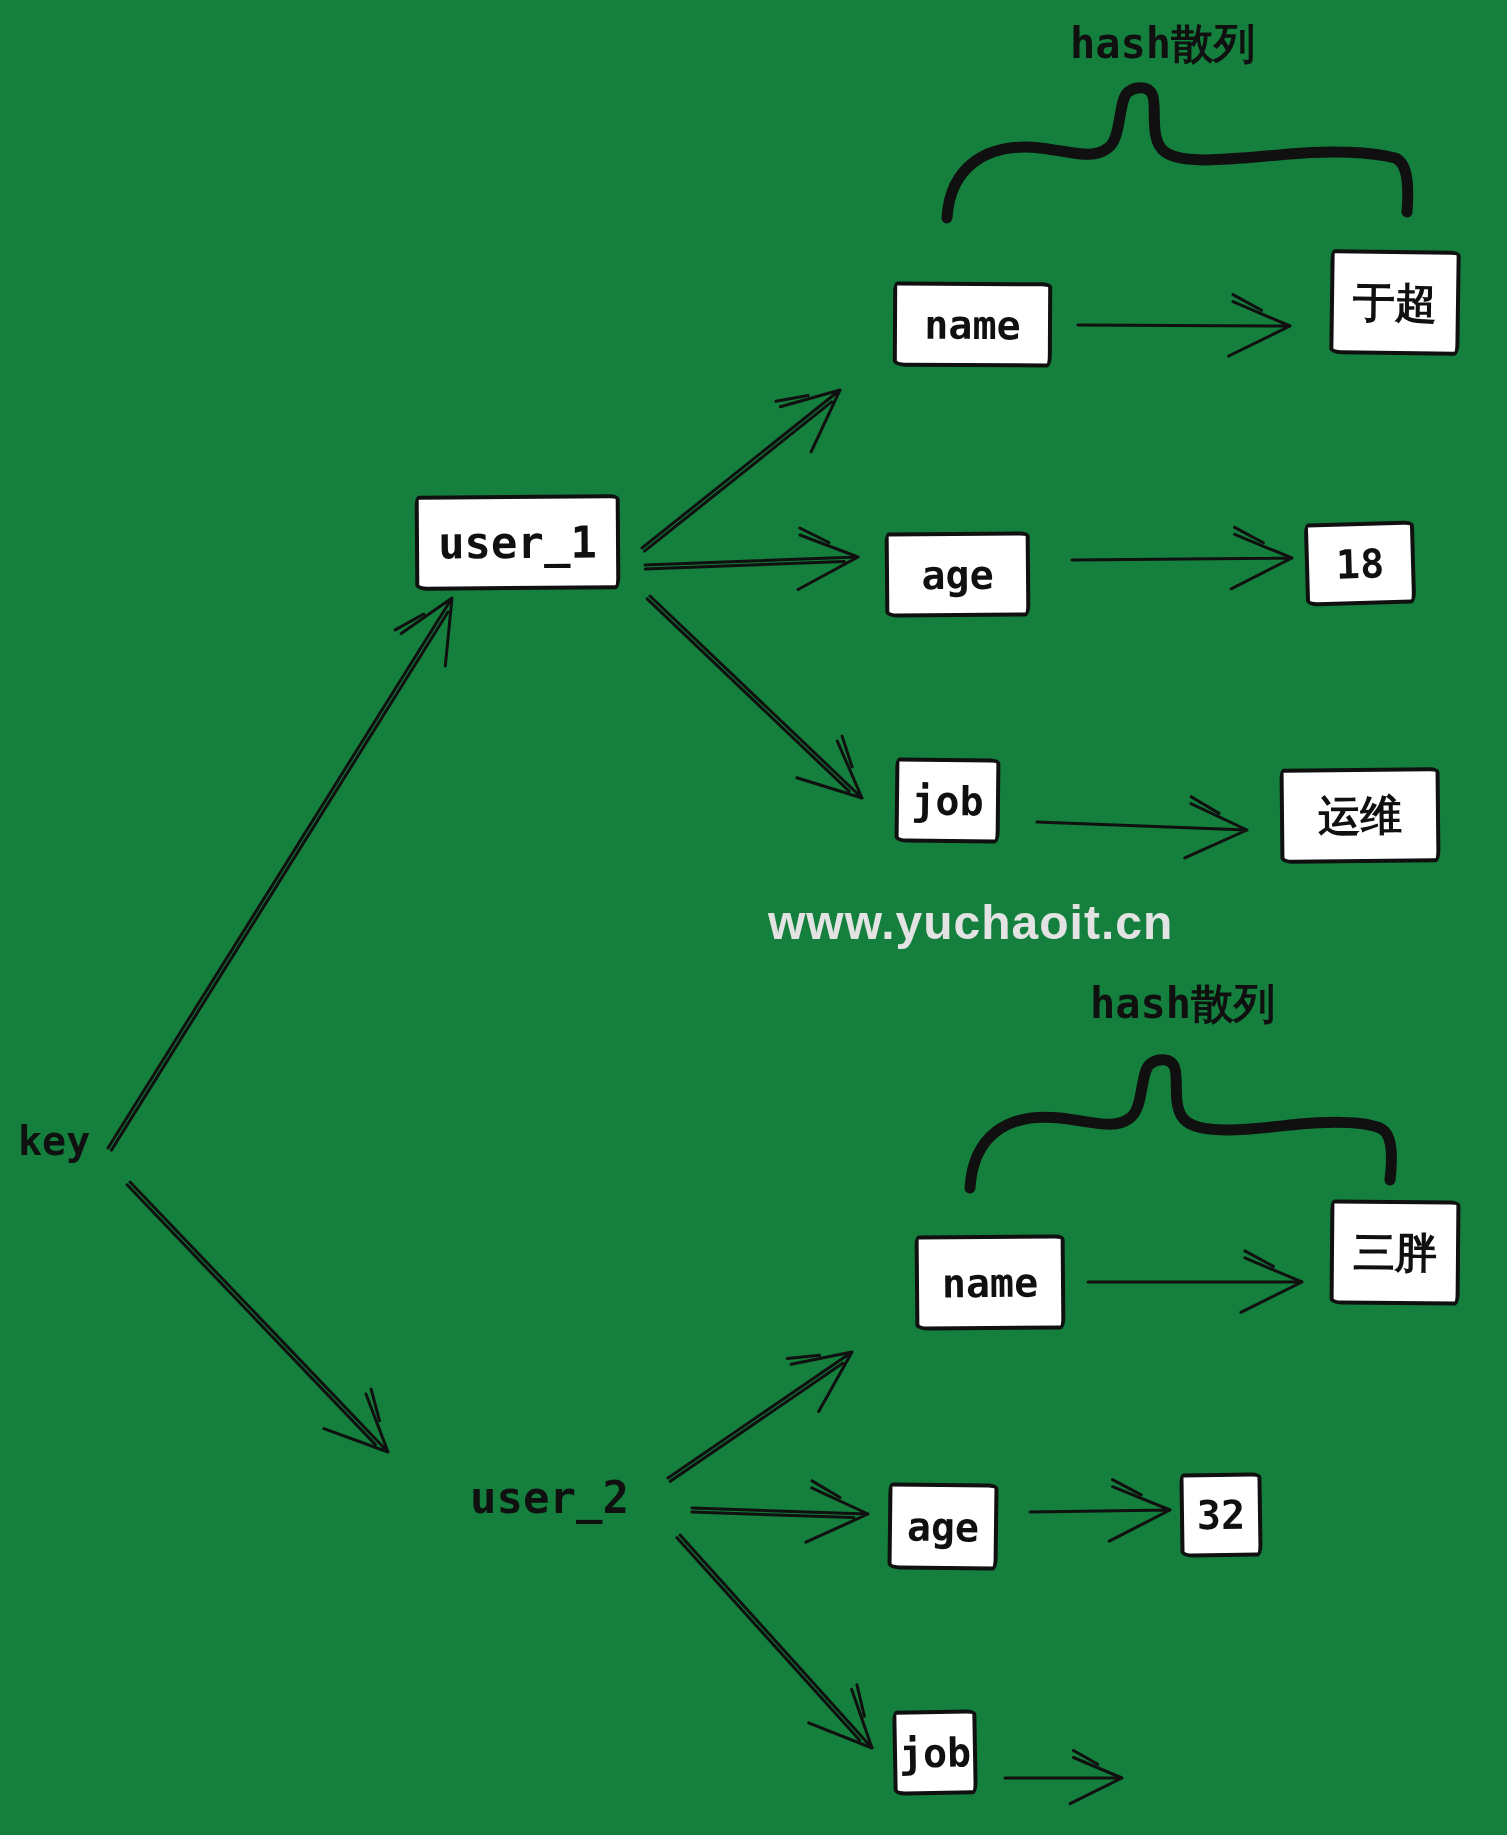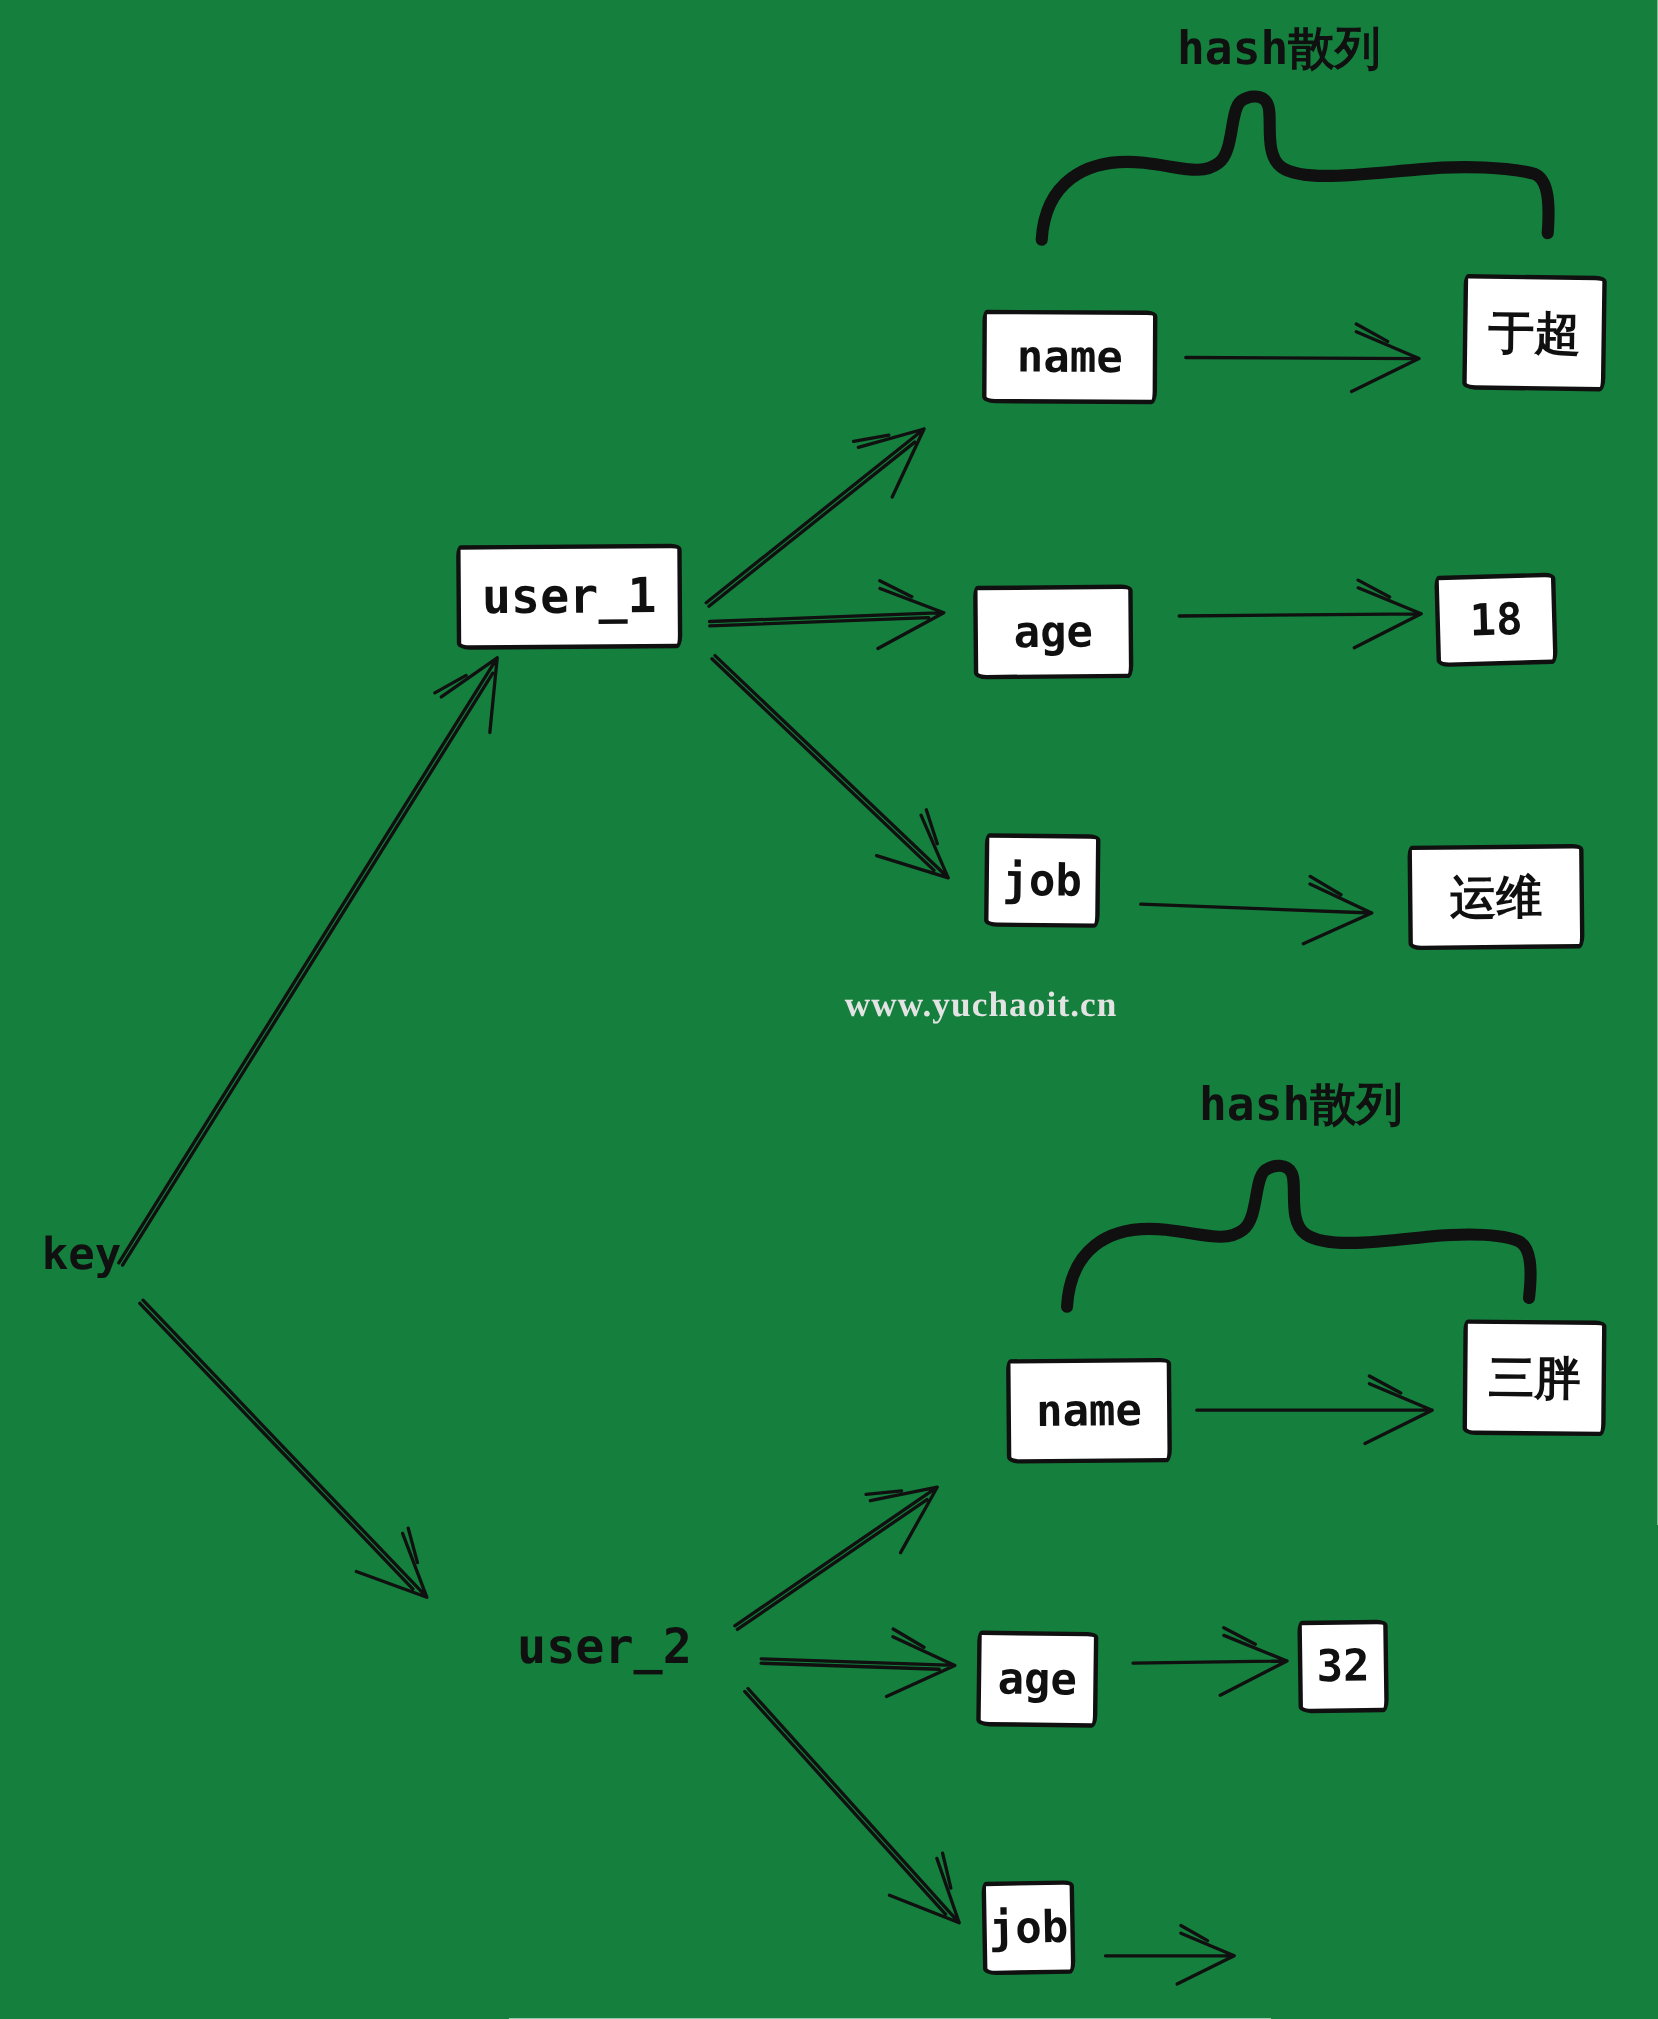--- a/index.html
+++ b/index.html
@@ -8,21 +8,21 @@
   svg.lines{position:absolute;left:0;top:0;width:1507px;height:1835px;}
   .box{position:absolute;display:flex;align-items:center;justify-content:center;
        border:4px solid #101010;background:#ffffff;box-sizing:border-box;
        border-radius:4px 10px 5px 12px / 10px 5px 12px 6px;}
   .latin{font-family:"DejaVu Sans Mono","Liberation Mono",monospace;font-weight:700;font-size:40px;color:#101010;}
   .cjk{font-family:"DejaVu Sans","Liberation Sans",sans-serif;font-weight:600;font-size:42px;color:#101010;}
   .floating{position:absolute;color:#101010;white-space:nowrap;}
   .hash-label{font-family:"DejaVu Sans Mono","DejaVu Sans",sans-serif;font-weight:600;font-size:42px;text-align:center;}
   .key-label{font-family:"DejaVu Sans Mono","Liberation Mono",monospace;font-weight:600;font-size:40px;}
   .entry-label{font-family:"DejaVu Sans Mono","Liberation Mono",monospace;font-weight:700;font-size:44px;}
-  .watermark{font-family:Liberation Serif, serif;font-weight:600;font-size:32px;letter-spacing:1px;}
+  .watermark{font-family:Liberation Sans, sans-serif;font-weight:600;font-size:48px;letter-spacing:1px;}
 </style>
 </head>
 <body>
 
 <div class="canvas">
 
   <svg class="lines" viewBox="0 0 1507 1835">
 
     <path class="ink" d="M 947 218 C 950 168, 985 142, 1040 148 C 1075 152, 1092 160, 1108 148
          C 1122 138, 1118 100, 1128 92 C 1136 86, 1148 86, 1152 94
@@ -49,21 +49,21 @@
         <path d="M 1030 1512 L 1170 1510 M 1112.6 1486.7 L 1170 1510 M 1109.3 1541.1 L 1170 1510 M 1112.5 1479.7 L 1141.2 1494.8" fill="none" stroke="#101010" stroke-width="3" stroke-linecap="round"></path>
         <path d="M 1005 1778 L 1122 1778 M 1073.5 1757.5 L 1122 1778 M 1070.1 1803.7 L 1122 1778 M 1073.5 1750.5 L 1097.8 1764.2" fill="none" stroke="#101010" stroke-width="3" stroke-linecap="round"></path>
       </g>
   </svg>
 
   <div class="floating hash-label" style="left:1070px;top:16px;width:180px;">hash散列</div>
   <div class="floating hash-label" style="left:1090px;top:976px;width:180px;">hash散列</div>
 
   <div class="floating watermark" style="left: 768px; top: 895px; color: rgb(227, 227, 227);">www.yuchaoit.cn</div>
 
-  <div class="floating key-label" style="left:18px;top:1118px;margin-left:20px;">key</div>
+  <div class="floating key-label" style="left:18px;top:1118px;">key</div>
 
   <div class="box" style="left:415px;top:495px;width:205px;height:95px;transform:rotate(-0.4deg);">
     <span class="latin" style="font-size:44px;">user_1</span>
   </div>
 
   <div class="box" style="left:893px;top:282px;width:159px;height:85px;transform:rotate(0.3deg);">
     <span class="latin">name</span>
   </div>
   <div class="box" style="left:1330px;top:250px;width:130px;height:105px;transform:rotate(0.8deg);">
     <span class="cjk">于超</span>

